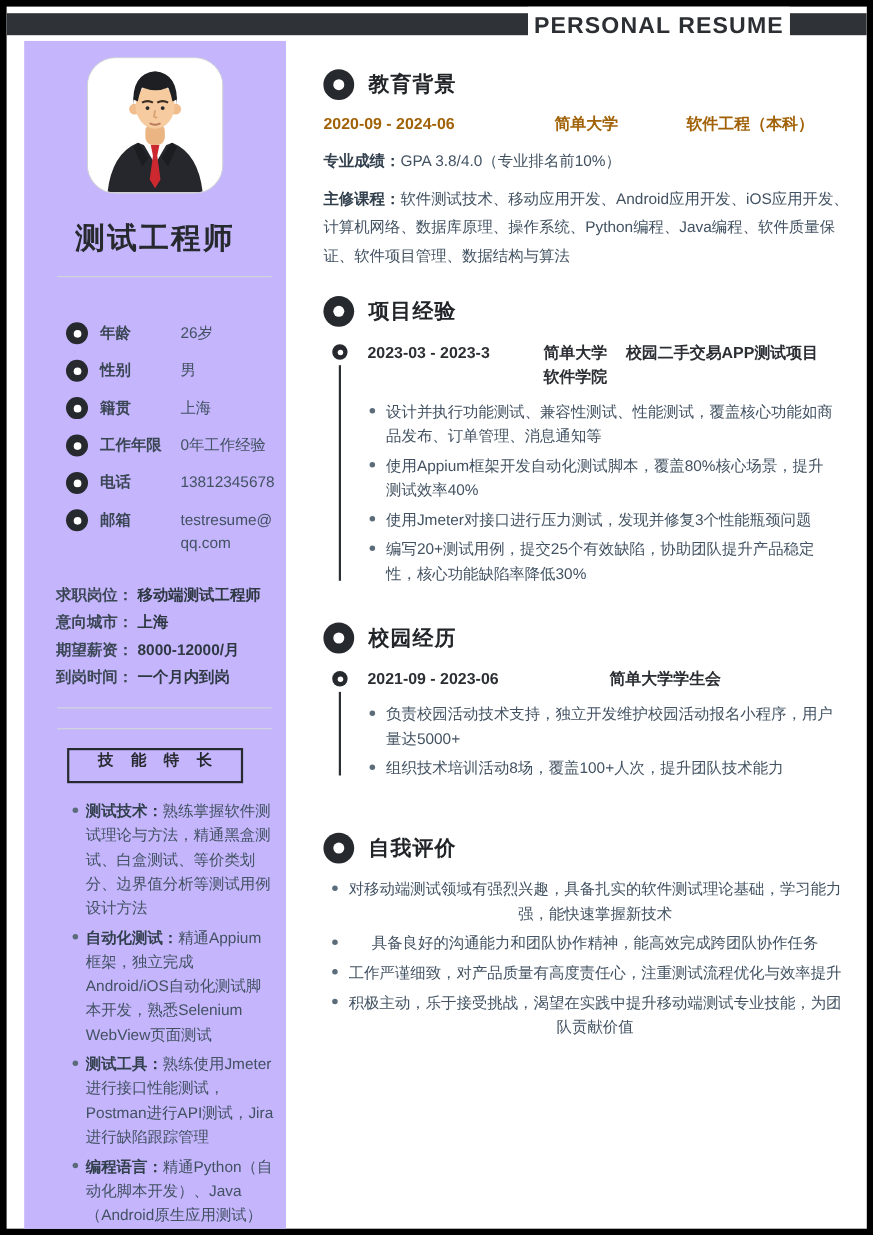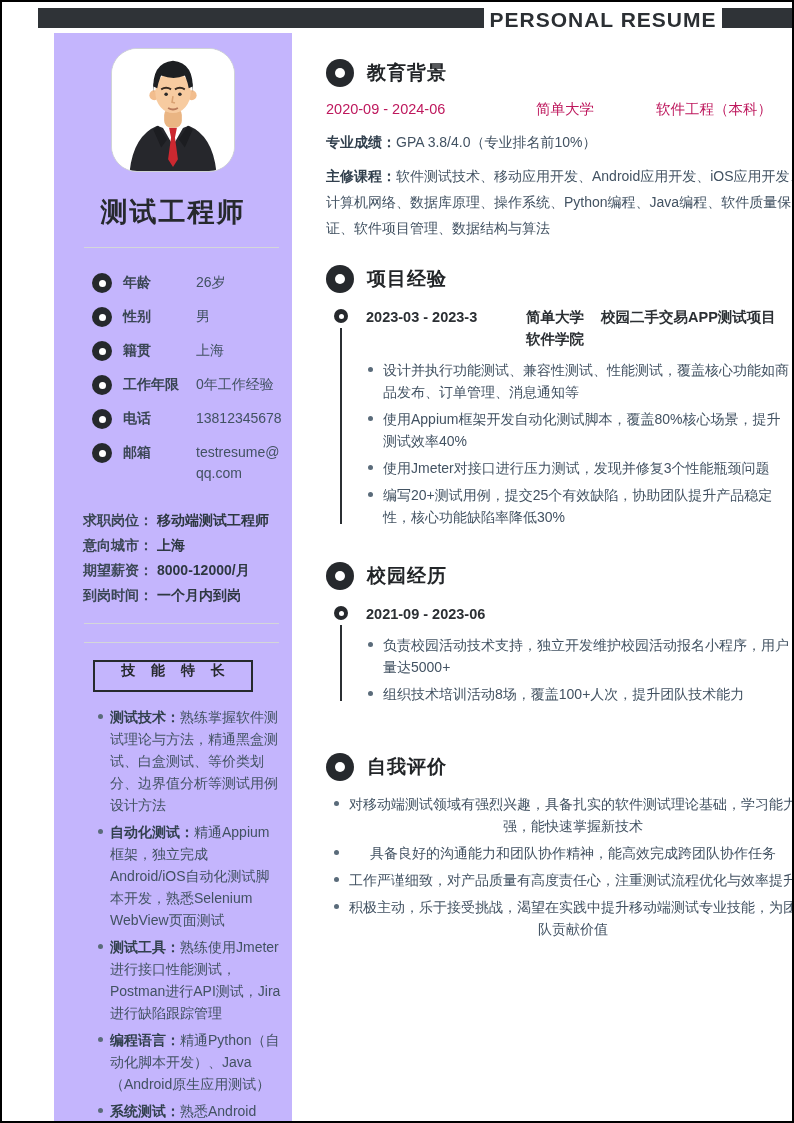--- a/index.html
+++ b/index.html
@@ -3,23 +3,22 @@
 <meta charset="utf-8">
 <style>
   * { margin: 0; padding: 0; box-sizing: border-box; }
   html,body { background: #e8eaeb; }
   body { font-family: "Liberation Sans", "DejaVu Sans", sans-serif; }
 
   .frame {
     position: relative;
     width: 794px; height: 1123px;
     background: #ffffff;
-    border: 2px solid #000000;
+    border: 6px solid #000000;
     overflow: hidden;
-    padding-left: 36px;
   }
 
   
   .topbar { margin-top: 6px; height: 20px; display: flex; align-items: stretch; }
   .bar-seg { background: #2f3337; }
   .bar-seg.left { flex: 1 1 auto; }
   .bar-seg.right { width: 70px; }
   .bar-gap {
     width: 238px; background: #ffffff;
     position: relative; height: 36px; margin-top: -6px;
@@ -44,21 +43,21 @@
     background: #ffffff; border: 1px solid #cfd3d6; border-radius: 26px;
     overflow: hidden; display: block;
   }
   .holder-title {
     margin-top: 24px; text-align: center;
     font-size: 27px; font-weight: bold; color: #26292d; letter-spacing: 2px;
     line-height: 32px;
   }
   .side-divider { border: none; border-top: 1px solid #d4d7d9; margin: 19px 13px 0 30px; }
 
-  .info-list { margin: 24px 8px 0 38px; }
+  .info-list { margin: 40px 8px 0 38px; }
   .info-row { display: flex; align-items: flex-start; margin-bottom: 13px; line-height: 21px; font-size: 14px; }
   .donut-sm {
     flex: 0 0 20px; width: 20px; height: 20px; border-radius: 50%;
     background: #26292d; position: relative; margin-right: 11px; margin-top: 1px;
   }
   .donut-sm::after {
     content: ""; position: absolute; width: 7px; height: 7px; border-radius: 50%;
     background: #ffffff; left: 6.5px; top: 6.5px;
   }
   .info-label { flex: 0 0 73px; font-weight: bold; color: #3a4654; }
@@ -95,21 +94,21 @@
     flex: 0 0 28px; width: 28px; height: 28px; border-radius: 50%;
     background: #26292d; position: relative; margin-right: 13px;
   }
   .donut-lg::after {
     content: ""; position: absolute; width: 10px; height: 10px; border-radius: 50%;
     background: #ffffff; left: 9px; top: 9px;
   }
   .section-title { font-size: 19px; font-weight: bold; color: #222528; letter-spacing: 1px; }
 
   .sec-edu .section-header { margin-top: 26px; }
-  .edu-row { display: grid; grid-template-columns: 200px 130px auto; margin-top: 12px; font-size: 14.5px; font-weight: normal; color: #be185d; line-height: 20px; }
+  .edu-row { display: grid; grid-template-columns: 200px 130px auto; margin-top: 12px; font-size: 14.5px; font-weight: bold; color: #a16207; line-height: 20px; }
   .edu-row .school { padding-left: 10px; }
   .edu-line { margin-top: 12px; font-size: 14px; line-height: 22px; }
   .edu-para { margin-top: 10px; font-size: 14px; line-height: 26px; width: 482px; }
   .inline-label { font-weight: bold; color: #32404e; }
 
   .sec-proj .section-header { margin-top: 24px; }
   .sec-campus .section-header { margin-top: 34px; }
   .sec-eval .section-header { margin-top: 48px; }
 
   .t-entry { position: relative; padding-left: 40px; margin-top: 13px; }
@@ -318,20 +317,21 @@
 
       <section class="sec-campus">
         <div class="section-header">
           <span class="donut-lg"></span>
           <span class="section-title">校园经历</span>
         </div>
         <div class="t-entry">
           <span class="t-dot"></span>
           <div class="entry-head camp">
             <span>2021-09 - 2023-06</span>
+            <span>简单大学学生会</span>
           </div>
           <div class="bullets">
             <div class="bullet">负责校园活动技术支持，独立开发维护校园活动报名小程序，用户量达5000+</div>
             <div class="bullet">组织技术培训活动8场，覆盖100+人次，提升团队技术能力</div>
           </div>
         </div>
       </section>
 
       <section class="sec-eval">
         <div class="section-header">

